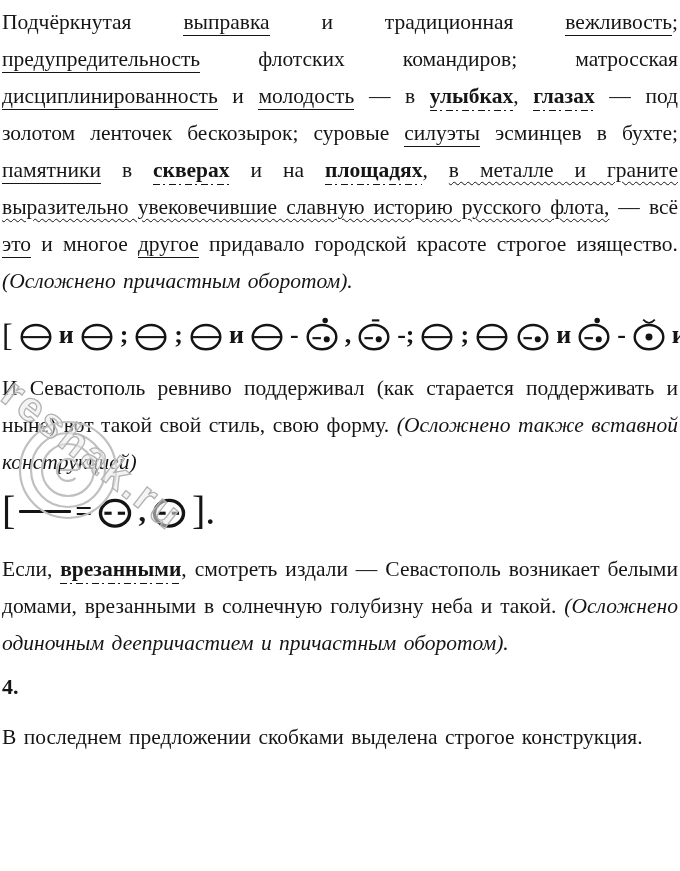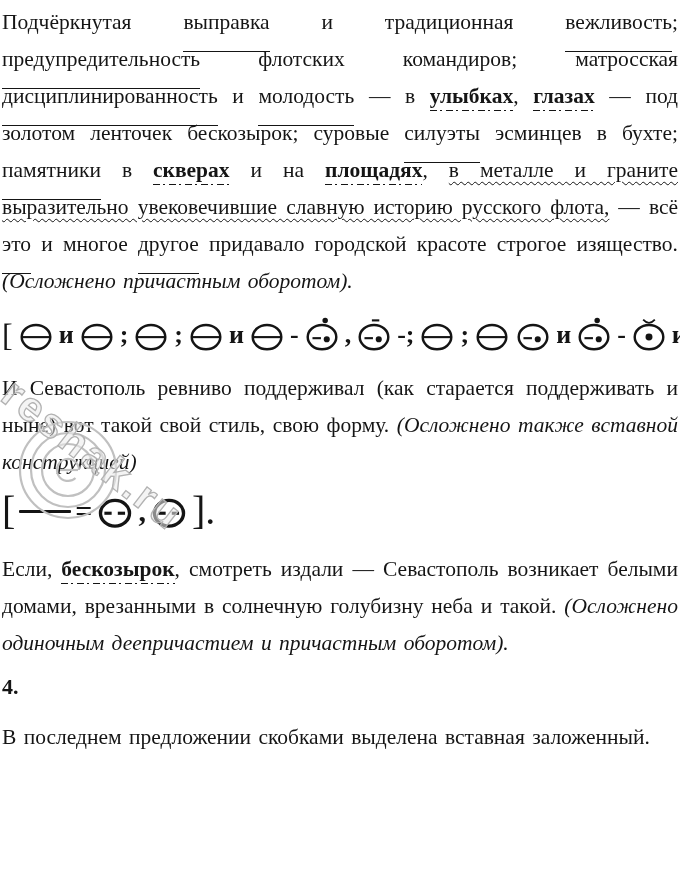--- a/index.html
+++ b/index.html
@@ -4,21 +4,21 @@
 <style>
   * { margin:0; padding:0; box-sizing:border-box; }
   html,body { width:680px; height:871px; background:#ffffff; overflow:hidden; }
   body { font-family:"Liberation Serif","DejaVu Serif",serif; color:#151515; position:relative; }
 
   .page { position:relative; z-index:1; padding:4px 2px 0 2px; }
 
   p.t { font-size:21.5px; line-height:37px; text-align:justify; word-spacing:2px; }
 
   
-  .us  { border-bottom:1.6px solid #151515; padding-bottom:17px; }
+  .us  { border-bottom:1.6px solid #151515; padding-bottom:1px; }
   .udd { background-image:repeating-linear-gradient(to right,#151515 0 7px,transparent 7px 10.5px,#151515 10.5px 12.5px,transparent 12.5px 16px);
          background-size:100% 1.5px; background-repeat:no-repeat; background-position:0 100%; padding-bottom:3px;font-weight:bold; }
   .uw  { text-decoration:underline; text-decoration-style:wavy; text-decoration-thickness:1px; text-underline-offset:4px; }
   .i   { font-style:italic; }
 
   
   .scheme { display:flex; align-items:center; gap:5px; }
   #scheme1 { height:46px; margin:10px 0 12px 0; }
   #scheme2 { height:48px; margin:6px 0 16px 0; gap:4px; }
   .circ  { width:36px; height:36px; flex:0 0 auto; }
@@ -204,20 +204,20 @@
           <g stroke="#141414" stroke-width="2" fill="#141414">
             <ellipse cx="17" cy="19" rx="13" ry="11.5" fill="none" stroke-width="3"></ellipse>
             <line x1="7.5" y1="19" x2="14" y2="19" stroke-width="2.8"></line>
             <line x1="19.5" y1="19" x2="26" y2="19" stroke-width="2.8"></line>
           </g>
         </svg>
       </span>
       <span class="br2">].</span>
     </div>
 
-  <p class="t gap-p" id="p3"><span>Если, </span><span class="udd">бескозырок</span><span>, смотреть издали — Севастополь возникает белыми домами, врезанными в солнечную голубизну неба и такой. </span><span class="i">(Осложнено одиночным деепричастием и причастным оборотом).</span></p>
+  <p class="t gap-p" id="p3"><span>Если, </span><span class="udd">врезанными</span><span>, смотреть издали — Севастополь возникает белыми домами, врезанными в солнечную голубизну неба и такой. </span><span class="i">(Осложнено одиночным деепричастием и причастным оборотом).</span></p>
 
 
   <div class="h4">4.</div>
 
-  <p class="t last" id="p5"><span>В последнем предложении скобками выделена вставная заложенный.</span></p>
+  <p class="t last" id="p5"><span>В последнем предложении скобками выделена строгое конструкция.</span></p>
 
 </div>
 
 </body></html>

